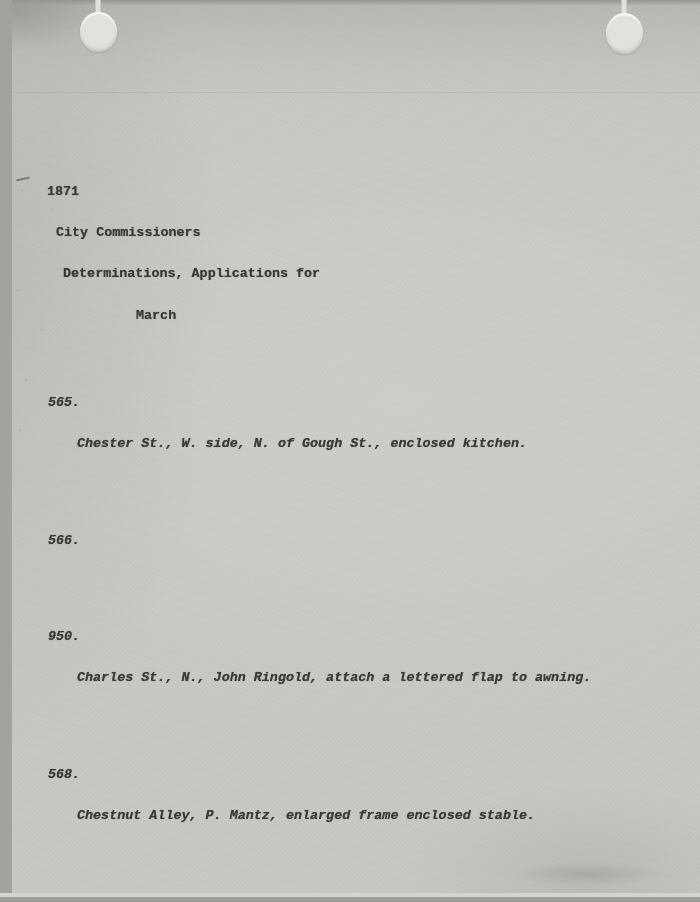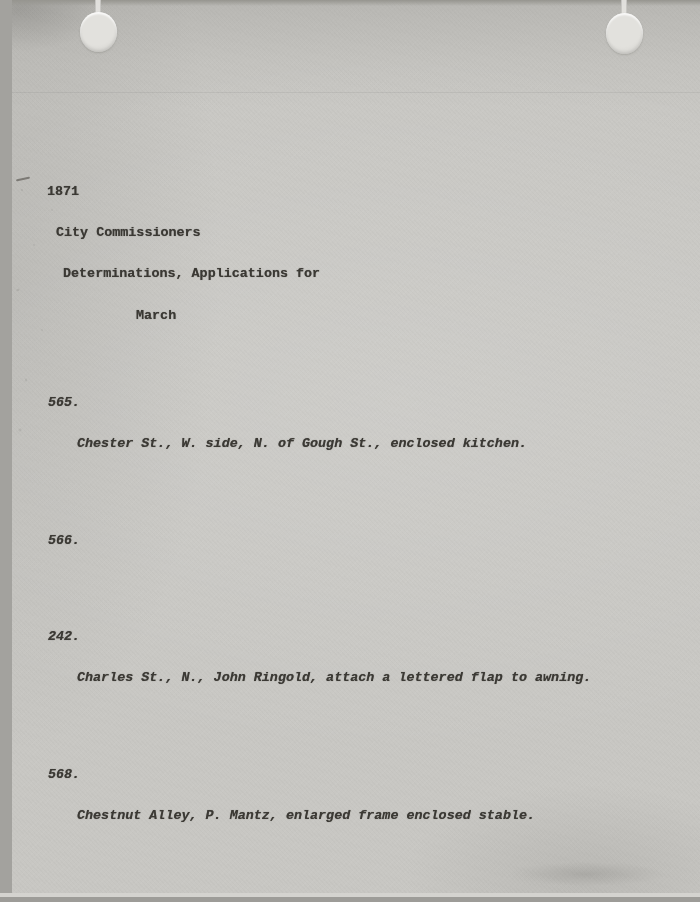--- a/index.html
+++ b/index.html
@@ -96,21 +96,21 @@
     <div class="line">Chester St., W. side, N. of Gough St., enclosed kitchen.</div>
     
   </div>
 
   <div class="entry">
     <span class="num">566.</span>
     
   </div>
 
   <div class="entry">
-    <span class="num">242.</span>
+    <span class="num">950.</span>
     <div class="line">Charles St., N., John Ringold, attach a lettered flap to awning.</div>
     
   </div>
 
   <div class="entry">
     <span class="num">568.</span>
     <div class="line">Chestnut Alley, P. Mantz, enlarged frame enclosed stable.</div>
     
   </div>
 

